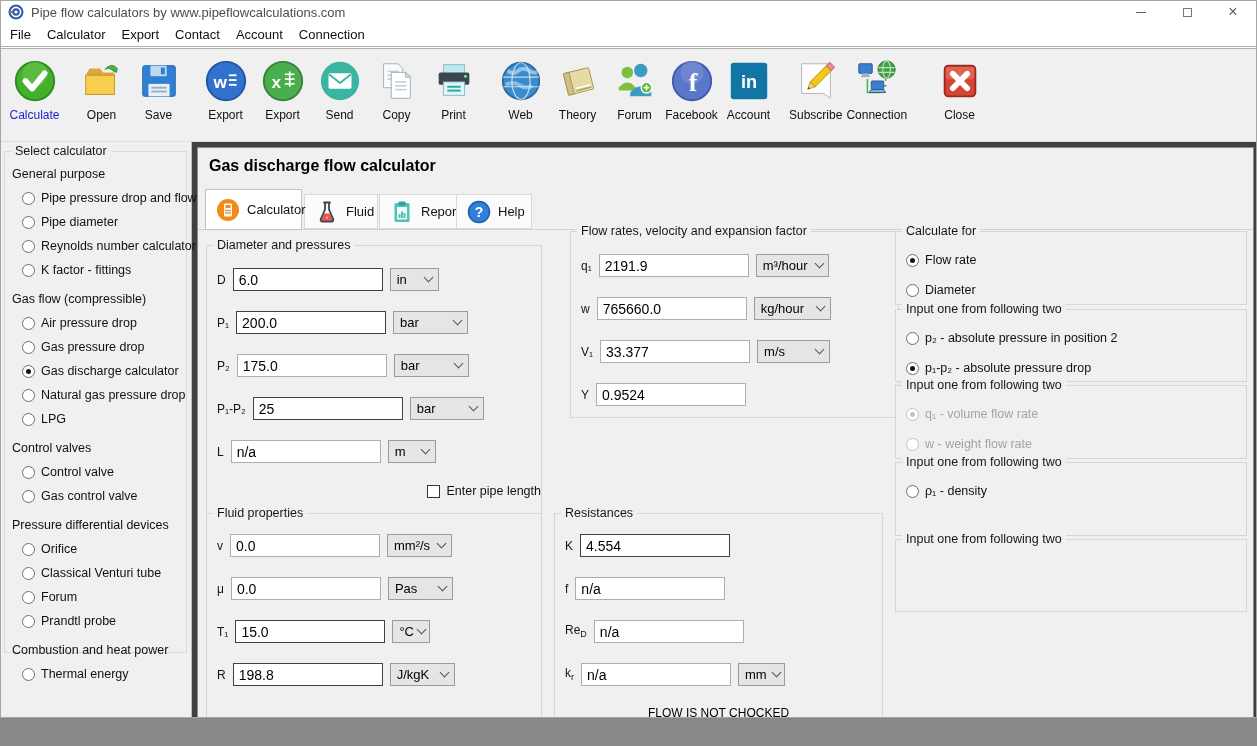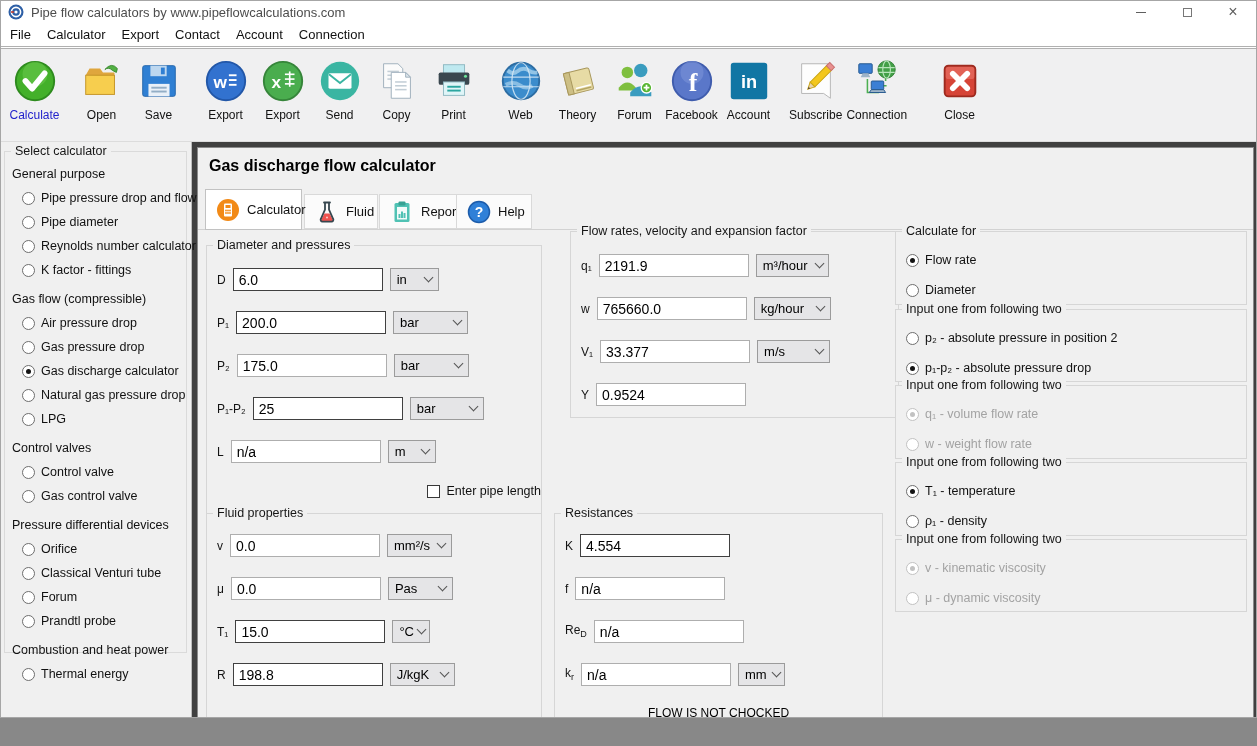--- a/index.html
+++ b/index.html
@@ -584,39 +584,25 @@
               <span class="radio"></span>
               <span class="rlabel">w - weight flow rate</span>
             </div>
         </div>
       </div>
 
       <div class="groupbox" style="left:697px;top:232px;width:352px;height:74px">
         <span class="gb-label">Input one from following two</span>
         <div style="padding-top:21px">
           <div class="orow">
-              <span class="radio checked"></span>
-              <span class="rlabel">T₁ - temperature</span>
-            </div>
-          <div class="orow">
               <span class="radio"></span>
               <span class="rlabel">ρ₁ - density</span>
             </div>
         </div>
       </div>
 
       <div class="groupbox" style="left:697px;top:309px;width:352px;height:73px">
         <span class="gb-label">Input one from following two</span>
-        <div style="padding-top:21px">
-          <div class="orow disabled">
-              <span class="radio checked"></span>
-              <span class="rlabel">v - kinematic viscosity</span>
-            </div>
-          <div class="orow disabled">
-              <span class="radio"></span>
-              <span class="rlabel">μ - dynamic viscosity</span>
-            </div>
-        </div>
       </div>
 
     </div>
   </div>
 </div>
 
 </body></html>

